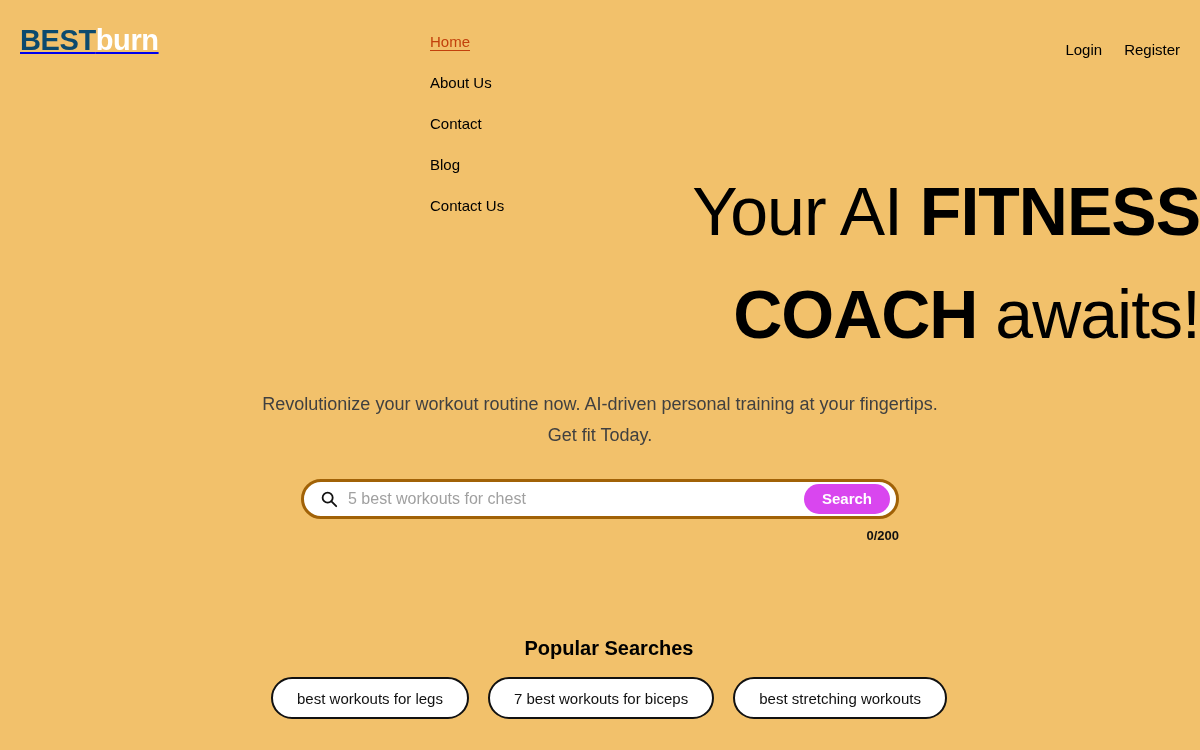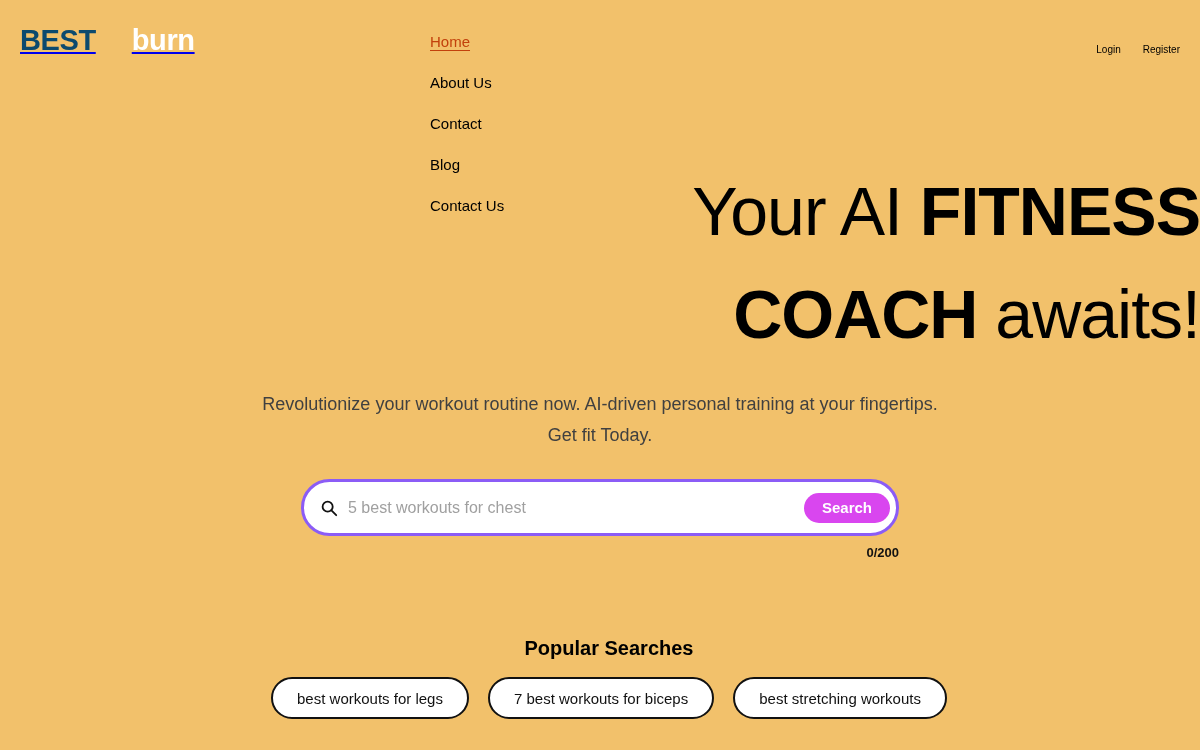--- a/index.html
+++ b/index.html
@@ -31,21 +31,21 @@
     position: absolute;
     left: 20px;
     top: 26px;
     font-size: 29px;
     font-weight: bold;
     letter-spacing: -0.4px;
     line-height: 1;
     white-space: nowrap;
   }
   .logo-best { color: #0c4a6e; }
-  .logo-burn { color: #ffffff; margin-left: 36px; }
+  .logo-burn { color: #ffffff; }
 
   .main-nav {
     position: absolute;
     left: 430px;
     top: 31px;
     display: flex;
     align-items: baseline;
     gap: 20px;
     white-space: nowrap;
     flex-direction: column;
@@ -66,21 +66,21 @@
   .auth-nav {
     position: absolute;
     right: 20px;
     top: 39px;
     display: flex;
     align-items: baseline;
     gap: 22px;
     white-space: nowrap;
   }
   .auth-link {
-    font-size: 10px;
+    font-size: 15px;
     color: #000000;
     text-decoration: none;
     line-height: 21px;
   }
 
   
   .hero {
     position: absolute;
     top: 160px;
     left: 0;
@@ -110,23 +110,23 @@
   .search-area {
     position: absolute;
     top: 479px;
     left: 301px;
     width: 598px;
   }
 
   .search-bar {
     position: relative;
     width: 598px;
-    height: 57px;
+    height: 40px;
     background: #ffffff;
-    border: 3px solid #8b5cf6;
+    border: 3px solid #a16207;
     border-radius: 999px;
     display: flex;
     align-items: center;
     padding: 0 6px 0 16px;
     justify-content: center;
   }
 
   .search-icon {
     flex: 0 0 auto;
     width: 18px;

